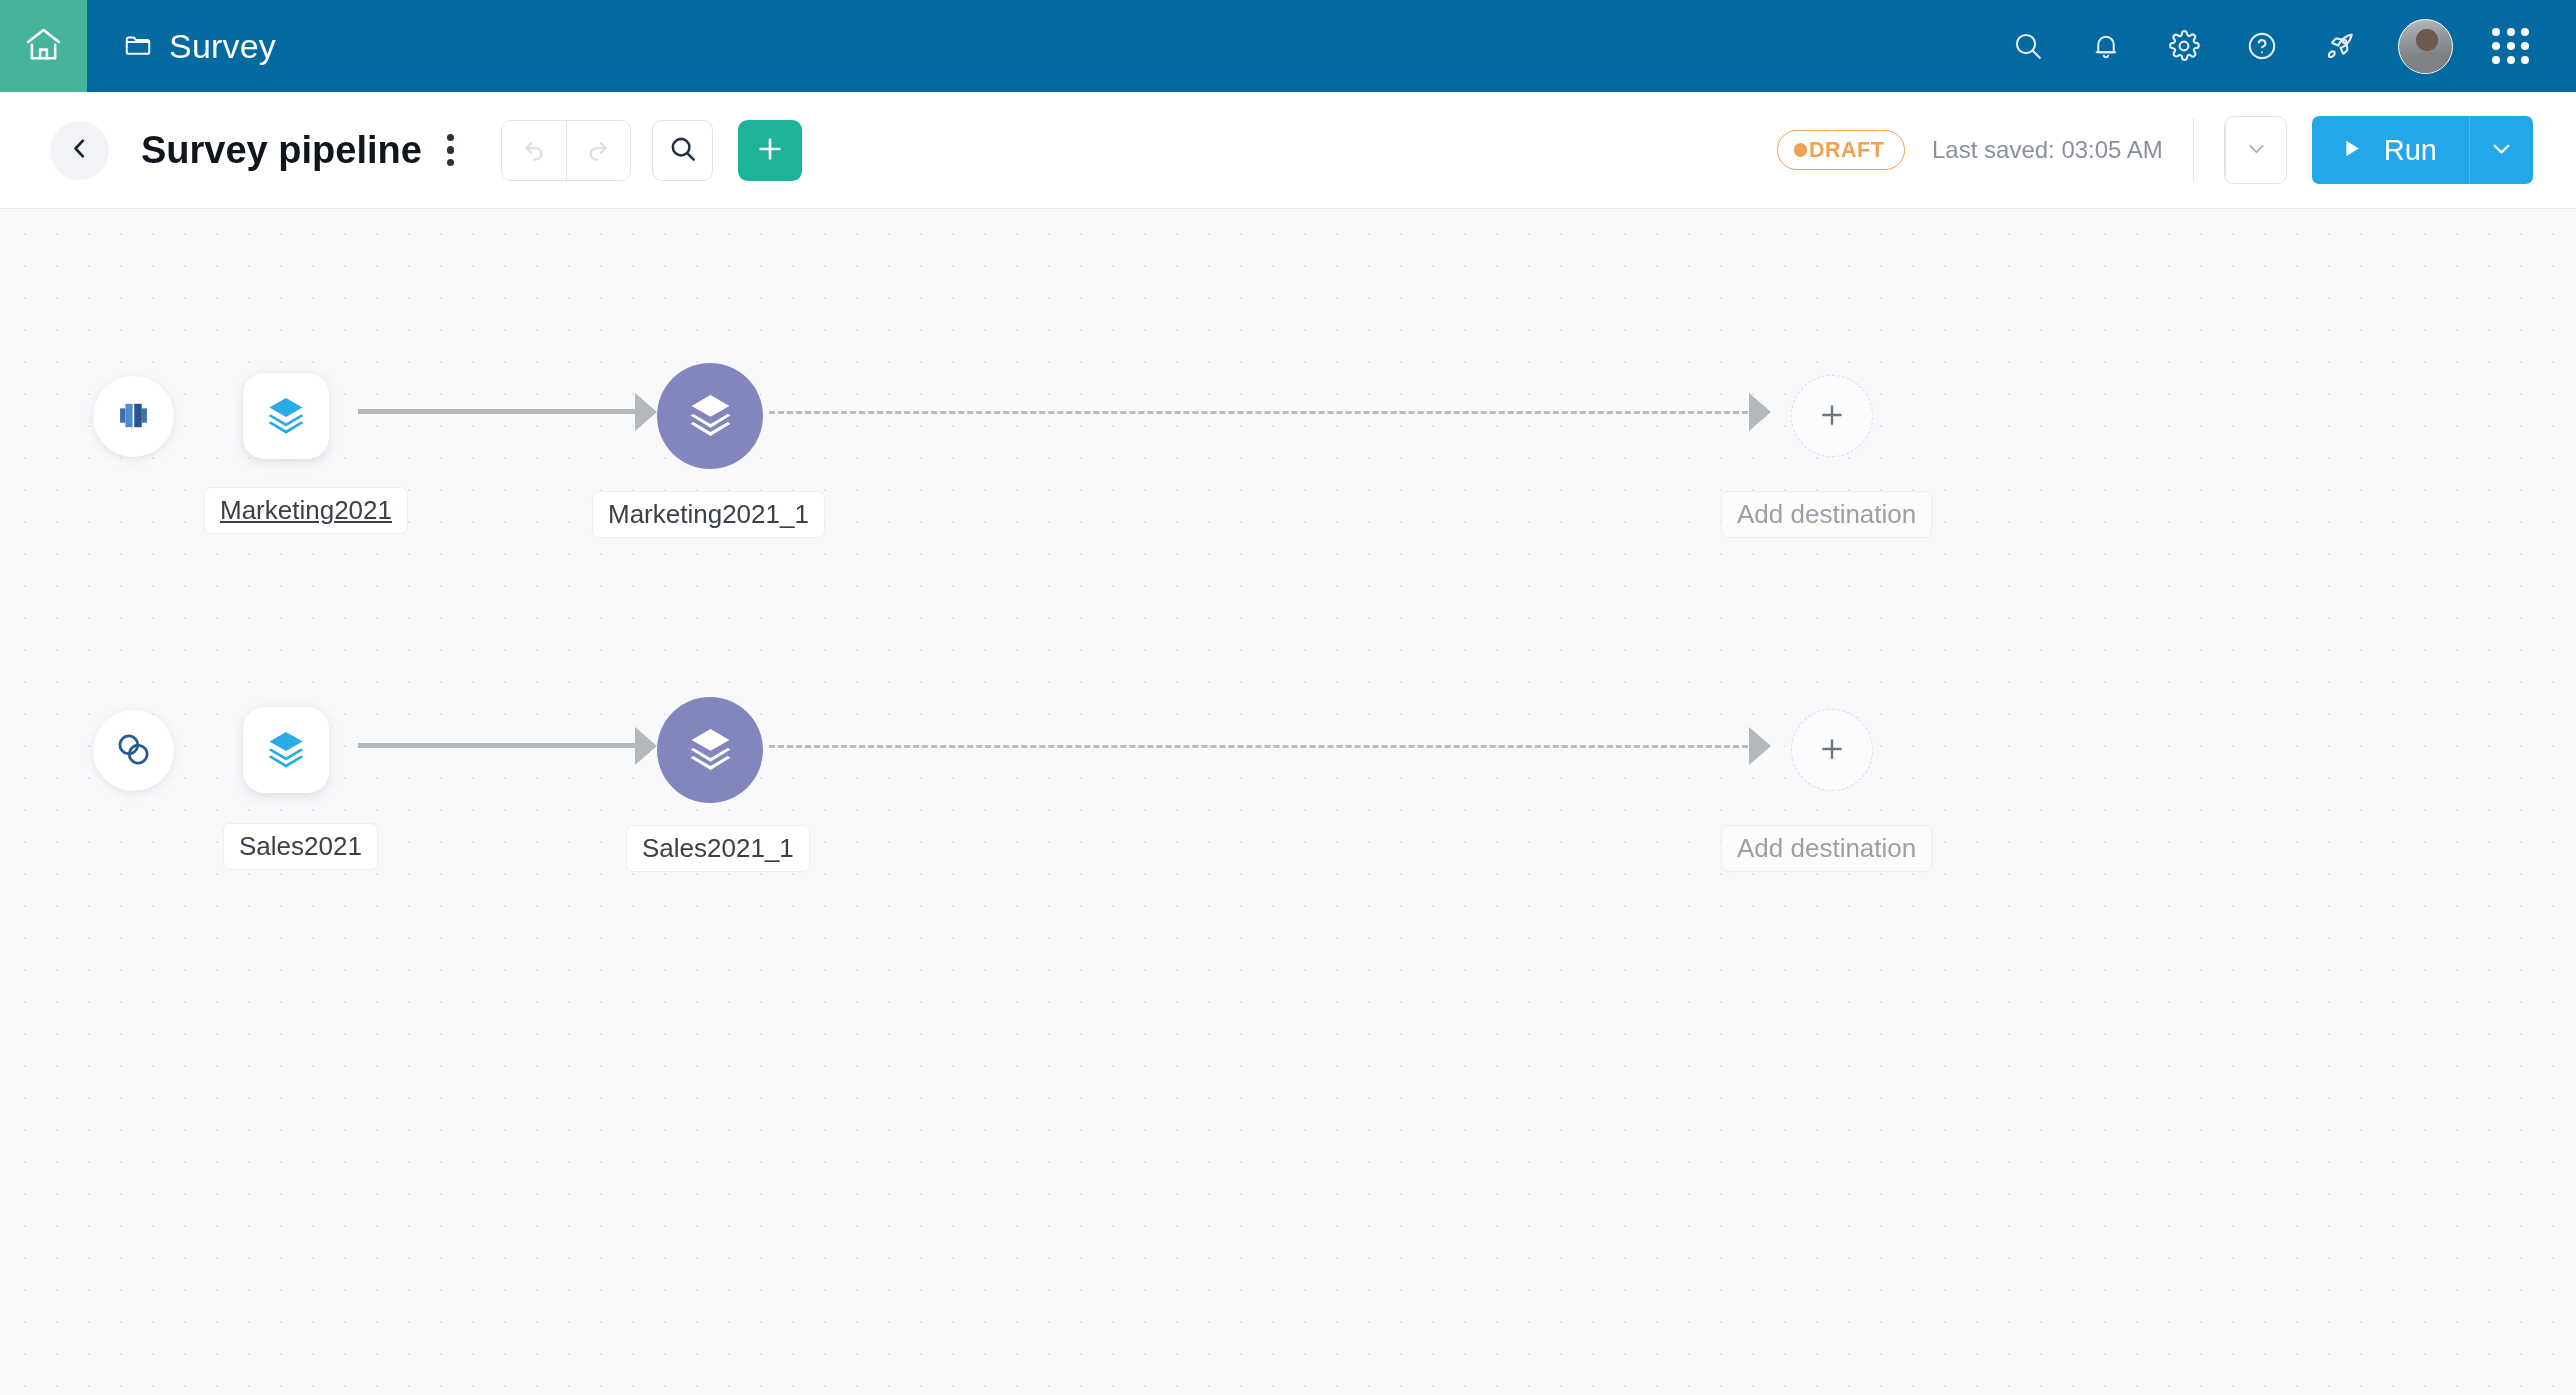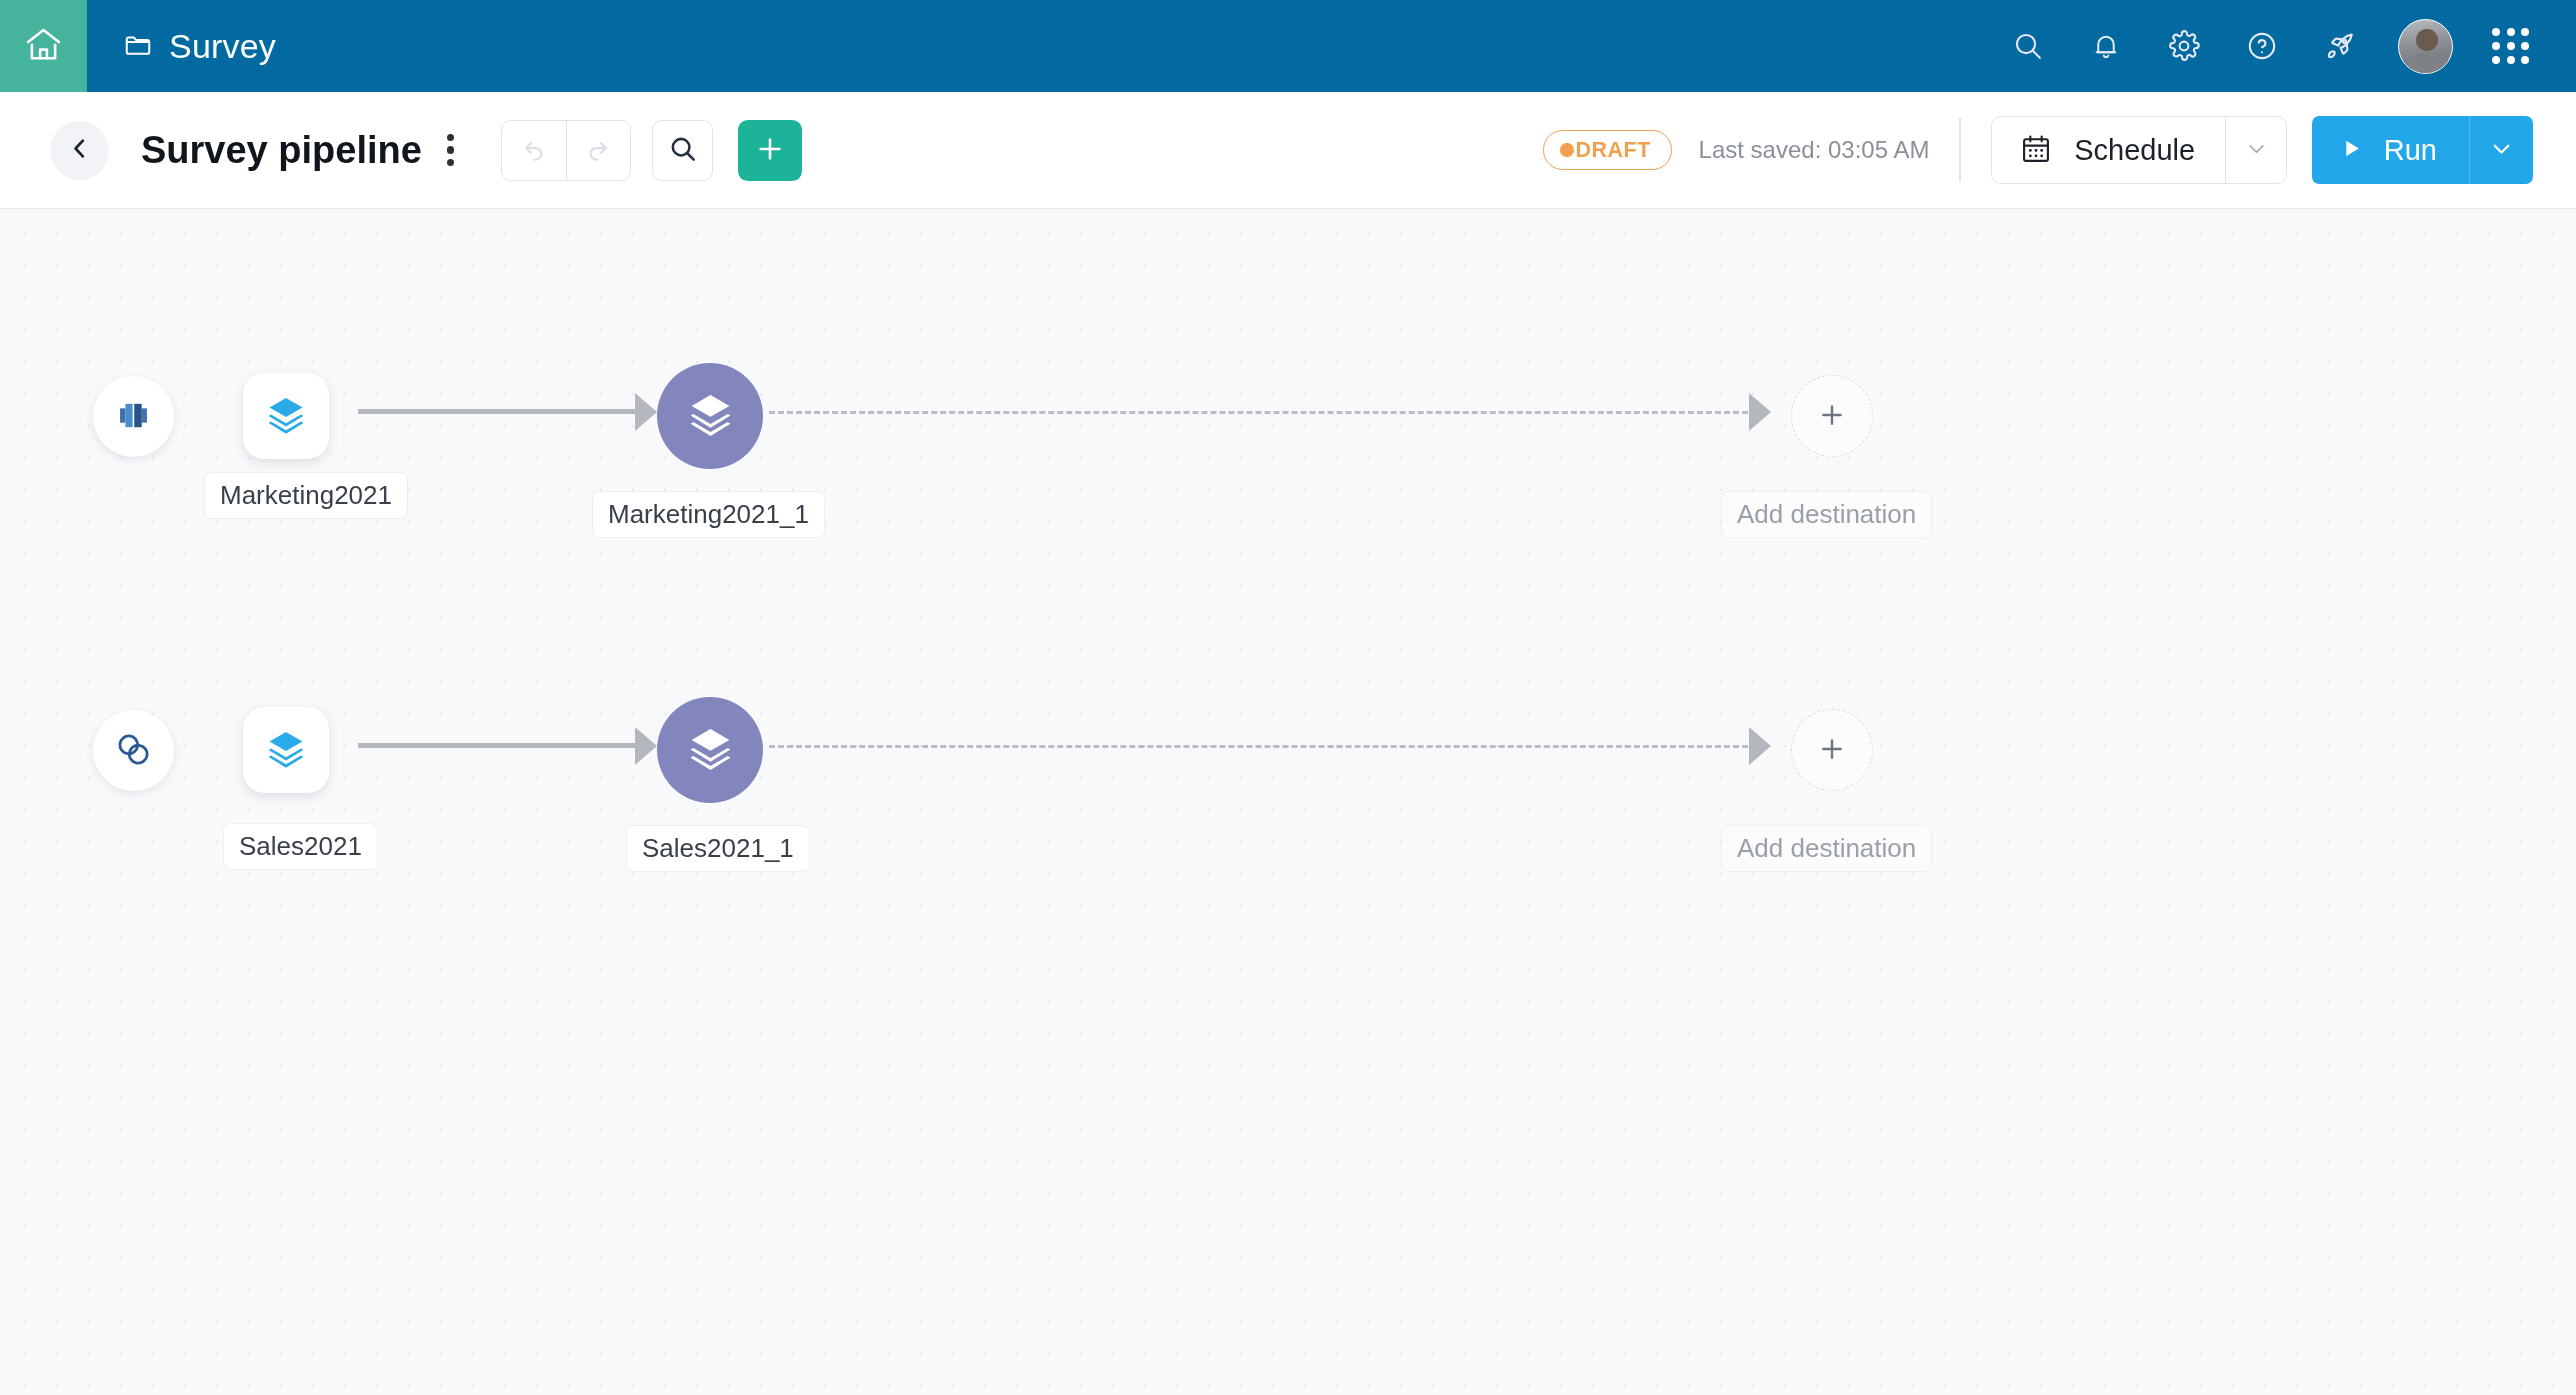--- a/index.html
+++ b/index.html
@@ -362,36 +362,20 @@
   <div class="draft-badge">
     <span class="dot"></span>
     <span>DRAFT</span>
   </div>
 
   <div class="saved-text">Last saved: 03:05 AM</div>
 
   <div class="vdiv"></div>
 
   <div class="schedule-group">
-    <div class="schedule-main">
-      <span>
-        <svg width="34" height="34" viewBox="0 0 24 24" fill="none" stroke="#1c2127" stroke-width="1.5" stroke-linecap="round" stroke-linejoin="round">
-          <rect x="3.6" y="5.1" width="16.8" height="15.3" rx="1.4"></rect>
-          <path d="M3.6 9.6h16.8"></path>
-            <path d="M8 3.2v3.4M16 3.2v3.4"></path>
-          <circle cx="8" cy="13" r="1" fill="#1c2127" stroke="none"></circle>
-          <circle cx="12" cy="13" r="1" fill="#1c2127" stroke="none"></circle>
-          <circle cx="16" cy="13" r="1" fill="#1c2127" stroke="none"></circle>
-          <circle cx="8" cy="16.8" r="1" fill="#1c2127" stroke="none"></circle>
-          <circle cx="12" cy="16.8" r="1" fill="#1c2127" stroke="none"></circle>
-          <circle cx="16" cy="16.8" r="1" fill="#1c2127" stroke="none"></circle>
-        </svg>
-      </span>
-      <span class="schedule-label">Schedule</span>
-    </div>
     <div class="schedule-caret">
       <span>
         <svg width="25" height="25" viewBox="0 0 24 24" fill="none" stroke="#aab0b9" stroke-width="1.8" stroke-linecap="round" stroke-linejoin="round">
           <path d="M6 9.5 12 15.5 18 9.5"></path>
         </svg>
       </span>
     </div>
   </div>
 
   <div class="run-group">
@@ -432,21 +416,21 @@
     <div class="ds-node" style="left:243px; top:57px;">
       <span>
         <svg width="48" height="48" viewBox="0 0 48 48" fill="none">
           <path d="M24 7 40.5 16.5 24 26 7.5 16.5z" fill="#29abe8"></path>
           <path d="M9 23.5 24 32.2l15-8.7 2.4 1.4L24 35.6 6.6 24.9z" fill="#29abe8"></path>
           <path d="M9 30.6 24 39.3l15-8.7 2.4 1.4L24 42.7 6.6 32z" fill="#29abe8"></path>
         </svg>
       </span>
     </div>
 
-    <div class="node-label" style="left:204px; top:156px;">Marketing2021</div>
+    <div class="node-label" style="left:204px; top:171px;text-decoration:underline;">Marketing2021</div>
 
     <div class="conn-solid" style="left:358px; top:93px; width:277px;"></div>
     <div class="arrowhead" style="left:635px; top:77px;"></div>
 
     <div class="tx-node" style="left:657px; top:47px;">
       <span>
         <svg width="55" height="55" viewBox="0 0 48 48" fill="none">
           <path d="M24 7 40.5 16.5 24 26 7.5 16.5z" fill="#ffffff"></path>
           <path d="M9 23.5 24 32.2l15-8.7 2.4 1.4L24 35.6 6.6 24.9z" fill="#ffffff"></path>
           <path d="M9 30.6 24 39.3l15-8.7 2.4 1.4L24 42.7 6.6 32z" fill="#ffffff"></path>

